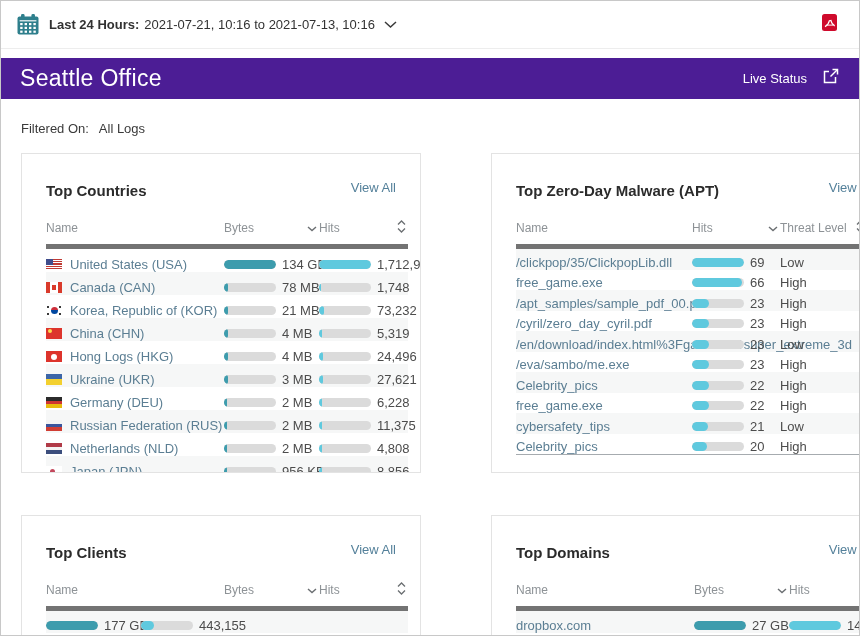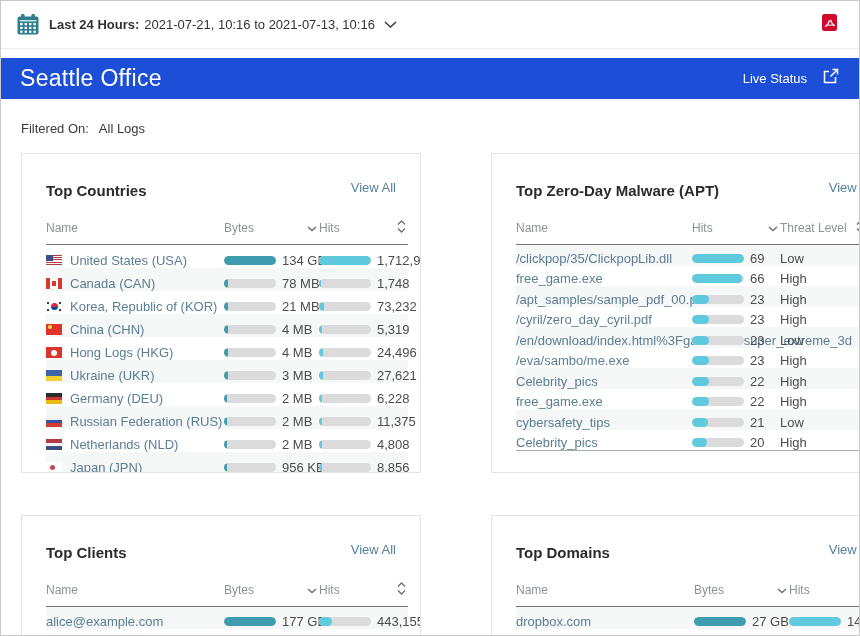--- a/index.html
+++ b/index.html
@@ -9,21 +9,21 @@
   
   .topbar{height:48px;display:flex;align-items:center;padding:0 16px;box-sizing:border-box;
           border-bottom:1px solid #ededed;}
   .topbar .cal{margin-right:10px;display:flex;align-items:center;}
   .topbar .datetext{font-size:13px;color:#323232;display:flex;align-items:center;cursor:pointer;}
   .topbar .datetext b{margin-right:5px;}
   .topbar .chev{margin-left:9px;display:flex;align-items:center;}
   .topbar .pdfbtn{margin-left:auto;margin-right:6px;display:flex;align-items:center;cursor:pointer;}
 
   
-  .banner{height:41px;margin-top:9px;background:#1d4ed8;display:flex;align-items:center;
+  .banner{height:41px;margin-top:9px;background:#4c1d95;display:flex;align-items:center;
           padding:0 19px;box-sizing:border-box;}
   .banner h1{margin:0;font-size:23px;font-weight:400;color:#fff;letter-spacing:.3px;}
   .banner .right{margin-left:auto;display:flex;align-items:center;cursor:pointer;}
   .banner .live{color:#fff;font-size:13px;margin-right:14px;}
 
   
   .filtered{margin:22px 0 0 20px;font-size:13px;color:#3a3a3a;}
   .filtered .flabel{margin-right:7px;}
 
   
@@ -32,21 +32,21 @@
   .panel{box-sizing:border-box;border:1px solid #e3e3e3;background:#fff;height:320px;
          padding:26px 12px 0 24px;overflow:hidden;}
   .panel.pleft{width:400px;flex:none;}
   .panel.pright{width:408px;flex:none;margin-left:40px;}
   .phead{display:flex;justify-content:space-between;align-items:flex-start;padding-right:12px;}
   .ptitle{margin:0;font-size:15px;font-weight:700;color:#2b2b2b;line-height:22px;max-width:250px;}
   .view-all{font-size:13px;color:#54809a;text-decoration:none;cursor:pointer;white-space:nowrap;}
 
   
   .thead{display:flex;align-items:center;margin-top:18px;padding-bottom:8px;
-         border-bottom:1px solid #737373;color:#8d9296;font-size:12px;}
+         border-bottom:5px solid #737373;color:#8d9296;font-size:12px;}
   .rows{border-bottom:1px solid #a6abaf;}
   .row{display:flex;align-items:flex-end;height:23px;font-size:13px;color:#4c4c4c;}
   .panel-malware .row{height:20.5px;}
   .prow.second .row{height:22px;}
   .stripe-even .rows .row:nth-child(even){background:#f6f7f7;}
   .stripe-odd  .rows .row:nth-child(odd){background:#f6f7f7;}
 
   .cell{box-sizing:border-box;}
   .w-name{width:178px;flex:none;}
   .w-name-m{width:176px;flex:none;white-space:nowrap;overflow:visible;}
@@ -525,23 +525,20 @@
         </div>
         <div class="cell w-hits hdr-sb">
           <span>Hits</span>
           <span><svg width="9" height="13" viewBox="0 0 9 13">
                 <path d="M1 4.5L4.5 1 8 4.5M1 8.5L4.5 12 8 8.5" fill="none" stroke="#6b6f72" stroke-width="1.3"></path>
               </svg></span>
         </div>
       </div>
       <div class="rows">
           <div class="row">
-            <div class="cell name-cell w-name">
-              <a class="name-link">alice@example.com</a>
-            </div>
             <div class="cell bar-cell w-bytes">
               <span class="bar">
                 <span class="fill" style="width: 100%; background: rgb(61, 156, 173);"></span>
               </span>
               <span class="val">177 GB</span>
             </div>
             <div class="cell bar-cell w-hits">
               <span class="bar">
                 <span class="fill" style="width: 25%; background: rgb(95, 201, 222);"></span>
               </span>

